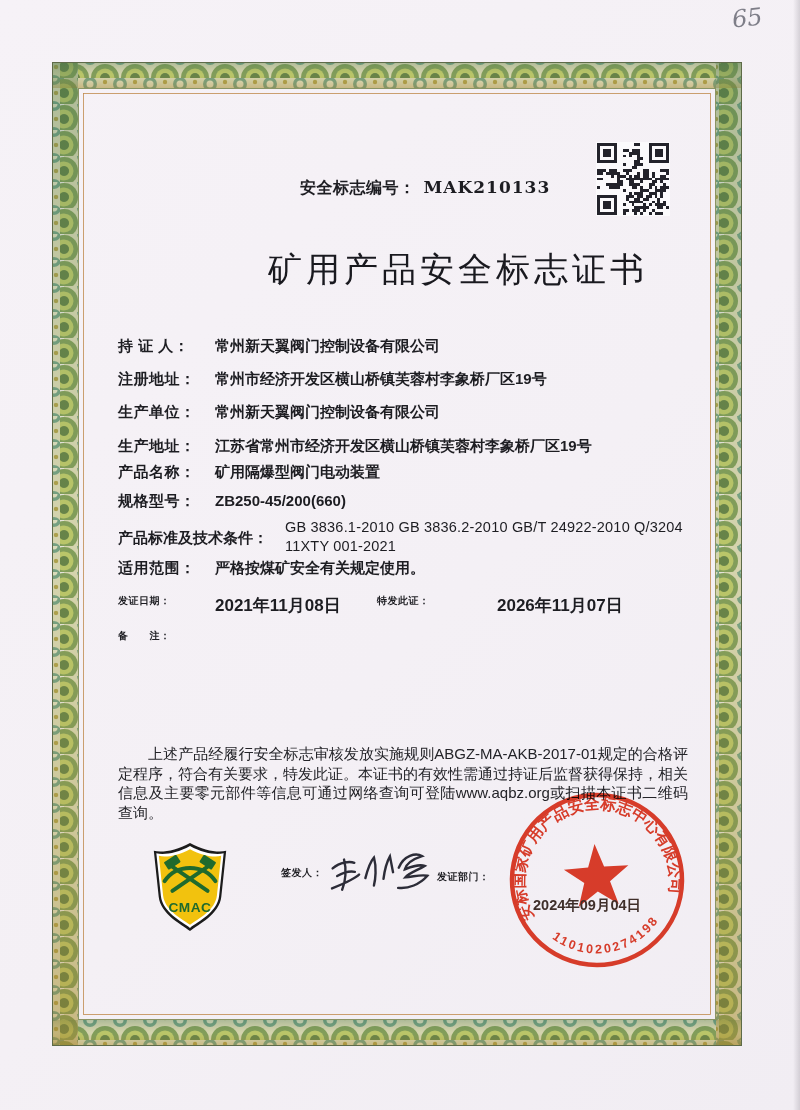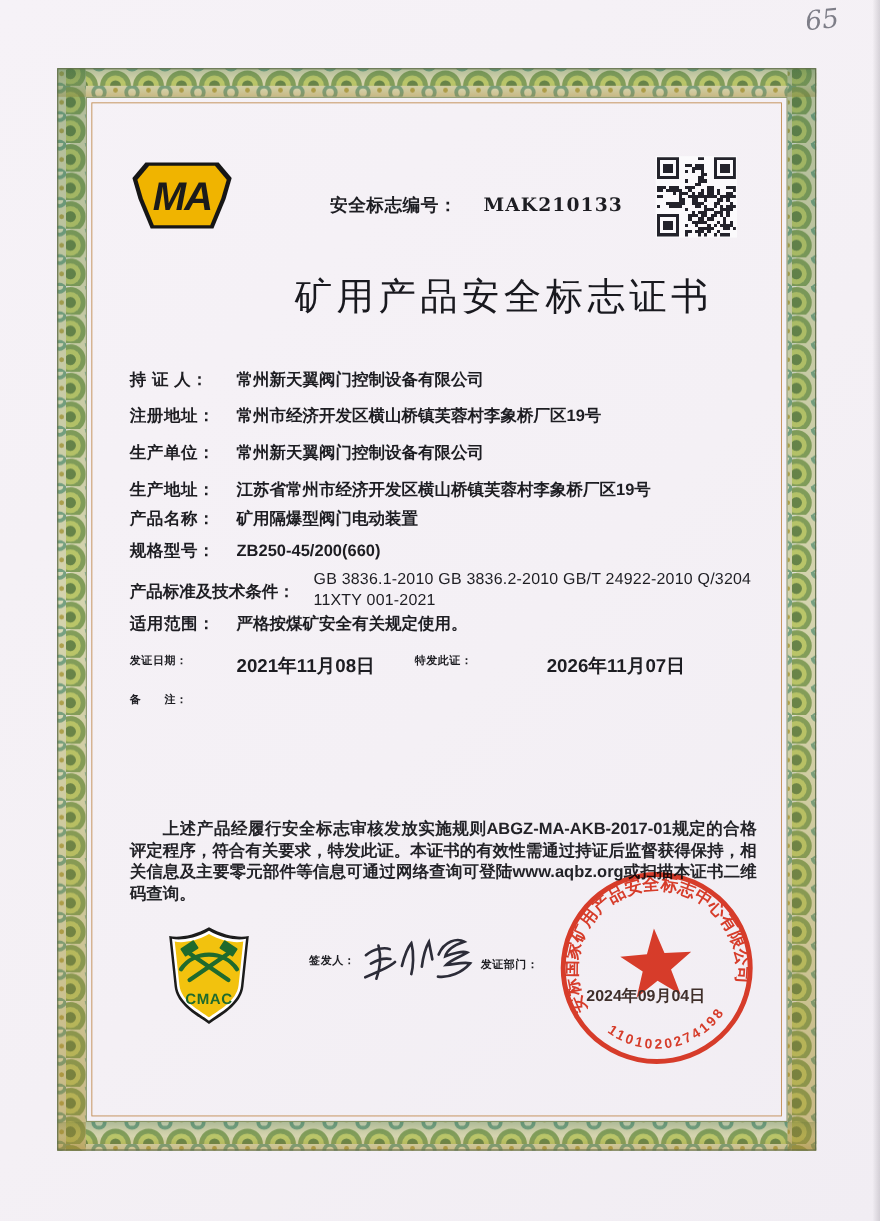--- a/index.html
+++ b/index.html
@@ -20,40 +20,40 @@
   .note65{
     position:absolute;left:732px;top:4px;font-family:"DejaVu Serif",serif;
     font-style:italic;font-size:24px;color:#7e7e88;transform:rotate(-6deg);
   }
   .ma-logo{position:absolute;left:118px;top:145px;width:95px;height:67px;}
   .ma-logo svg{width:100%;height:100%;}
   .certno{
     position:absolute;left:300px;top:177px;white-space:nowrap;
     font-size:16px;font-weight:700;letter-spacing:.5px;
   }
-  .certno-val{font-family:"DejaVu Serif",serif;font-weight:600;font-size:17px;letter-spacing:1px;margin-left:24px;}
+  .certno-val{font-family:"DejaVu Serif",serif;font-weight:600;font-size:17px;letter-spacing:1px;margin-left:8px;}
   .qr{position:absolute;left:596px;top:142px;width:72px;height:72px;background:#fbfafc;padding:1px;}
   .qr svg{width:72px;height:72px;shape-rendering:crispEdges;}
   .title{
     position:absolute;left:78px;top:247px;width:760px;margin:0;
     text-align:center;font-size:34px;font-weight:400;letter-spacing:4px;color:#19191f;
   }
   .row{position:absolute;left:118px;width:586px;display:flex;font-size:15px;line-height:20px;}
   .lbl{flex:none;width:97px;font-weight:700;letter-spacing:.5px;}
   .val{flex:1;font-weight:700;}
   .lbl-std{position:absolute;left:118px;top:529px;font-size:15px;font-weight:700;}
   .val-std{
     position:absolute;left:285px;top:518px;width:404px;
     font-size:14.5px;font-weight:400;line-height:19px;word-break:break-all;letter-spacing:.2px;
   }
   .lbl-abs{position:absolute;font-size:10px;font-weight:700;letter-spacing:.5px;}
   .val-abs{position:absolute;font-size:17px;font-weight:700;}
   .statement{
     position:absolute;left:118px;top:744px;width:570px;margin:0;
-    font-size:15px;line-height:19.5px;font-weight:700;text-align:justify;text-indent:2em;
+    font-size:15px;line-height:19.5px;font-weight:400;text-align:justify;text-indent:2em;
     color:#232328;
   }
   .cmac-logo{position:absolute;left:148px;top:842px;width:84px;height:90px;}
   .cmac-logo svg{width:100%;height:100%;}
   .signer-label{position:absolute;left:281px;top:866px;}
   .dept-label{position:absolute;left:437px;top:870px;}
   .signature{position:absolute;left:325px;top:843px;width:112px;height:58px;}
   .stamp{position:absolute;left:497px;top:780px;width:200px;height:200px;mix-blend-mode:multiply;}
   .stamp svg{width:100%;height:100%;overflow:visible;}
 </style>
@@ -100,27 +100,20 @@
     <rect x="52" y="1020" width="690" height="26" fill="url(#tint)"></rect>
     <rect x="52" y="62" width="26" height="984" fill="url(#tint)"></rect>
     <rect x="716" y="62" width="26" height="984" fill="url(#tint)"></rect>
     <rect x="52.5" y="62.5" width="689" height="983" fill="none" stroke="#5e6b48" stroke-width="1"></rect>
     <rect x="78.5" y="88.5" width="637" height="931" fill="none" stroke="#8a9464" stroke-width="1"></rect>
     <rect x="83.5" y="93.5" width="627" height="921" fill="none" stroke="#c08a4e" stroke-width="0.8"></rect>
   </svg>
 
   <div class="note65">65</div>
 
-  <div class="ma-logo">
-    <svg viewBox="0 0 120 84">
-      <polygon points="18,3 102,3 117,21 110,45 96,79 24,79 10,45 3,21" fill="#161616"></polygon>
-      <polygon points="18,3 102,3 117,21 110,45 96,79 24,79 10,45 3,21" fill="#f0b400" transform="translate(60,41) scale(0.9) translate(-60,-41)"></polygon>
-      <text x="60" y="58" text-anchor="middle" font-family="Liberation Sans, sans-serif" font-size="46" font-weight="900" font-style="italic" letter-spacing="-2" fill="#1b1b1b">MA</text>
-    </svg>
-  </div>
 
   <div class="certno">
     <span>安全标志编号：</span><span class="certno-val">MAK210133</span>
   </div>
 
   <div class="qr">
     <svg id="qr" viewBox="0 0 25 25">
         <rect x="0" y="0" width="25" height="25" fill="#fbfafc"></rect>
         <rect x="13" y="0" width="1" height="1" fill="#23232b"></rect>
         <rect x="14" y="0" width="1" height="1" fill="#23232b"></rect>

